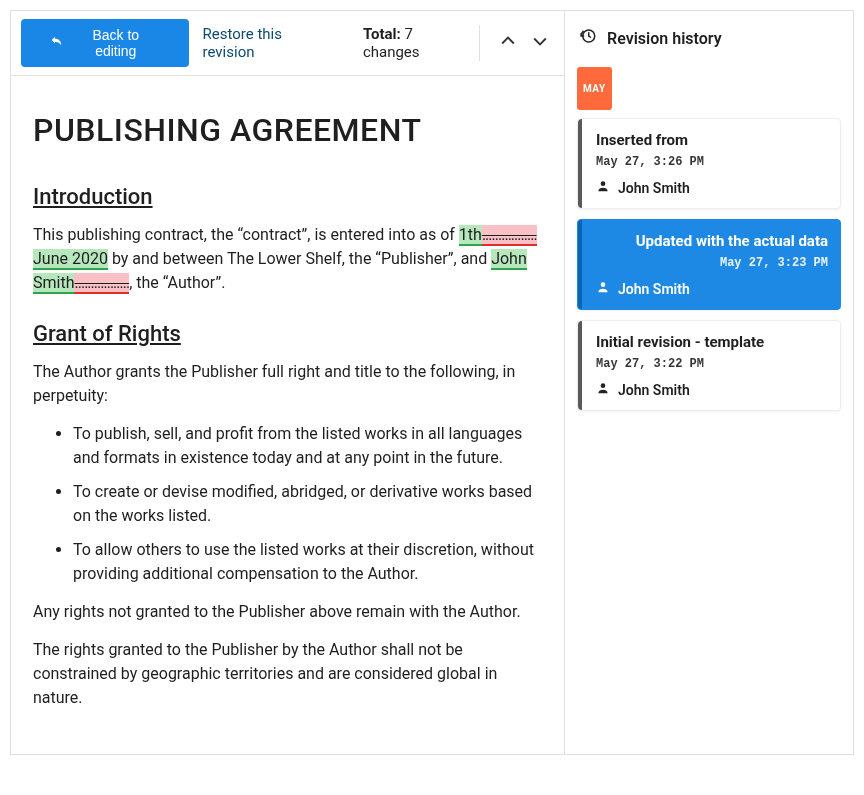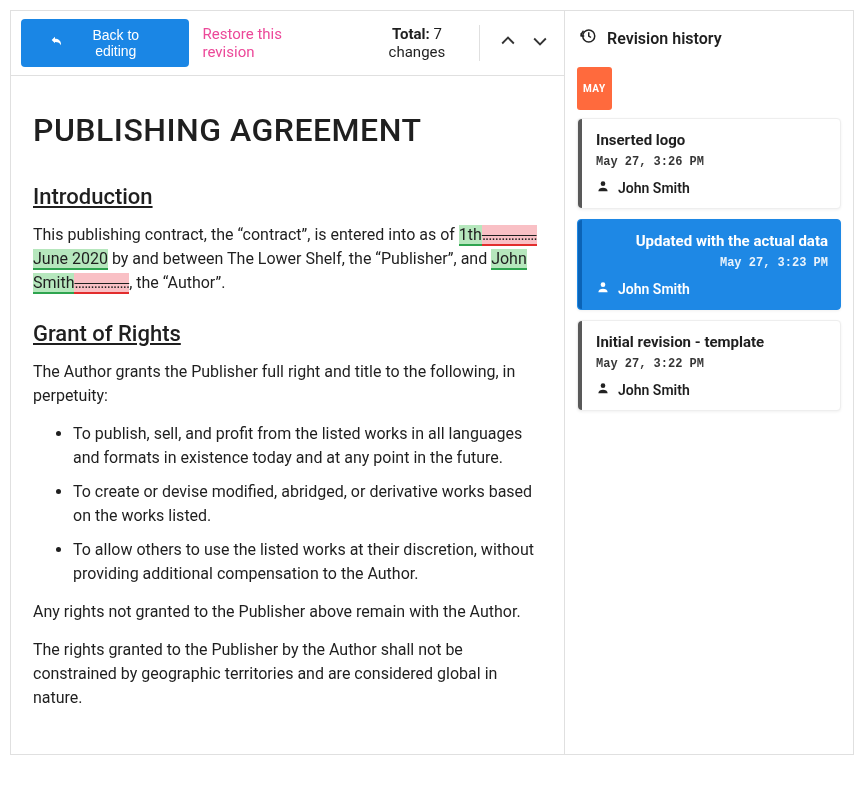--- a/index.html
+++ b/index.html
@@ -50,29 +50,28 @@
     font-size: 14px;
     font-weight: 500;
     display: inline-flex;
     align-items: center;
     gap: 6px;
     cursor: pointer;
   }
   .back-btn svg { width:16px; height:16px; fill:#fff; }
   .restore-link {
     font-size: 15px;
-    color: #ec4899;
+    color: #0c4a6e;
     cursor: pointer;
   }
   .toolbar-spacer { flex: 1; }
   .total {
     font-size: 15px;
     padding-right: 8px;
     border-right: 1px solid var(--border);
-    text-align: center;
   }
   .nav-arrows { display:flex; gap:4px; }
   .nav-arrow {
     width: 28px; height: 28px;
     display: inline-flex; align-items:center; justify-content:center;
     cursor: pointer;
     color: #333;
   }
   .nav-arrow svg { width:20px; height:20px; stroke:#333; stroke-width:2.2; fill:none; }
   .doc-body {
@@ -229,21 +228,21 @@
             <polyline points="13 7 13 12 16 14"></polyline>
             <polyline points="3 8 3 12 7 12"></polyline>
             <path d="M3 12a10 10 0 0 1 3-7"></path>
           </svg>
       </span>
       <span>Revision history</span>
     </div>
     <span class="month-badge">MAY</span>
 
     <div class="rev-card">
-      <div class="rev-title">Inserted logo</div>
+      <div class="rev-title">Inserted from</div>
       <div class="rev-time">May 27, 3:26 PM</div>
       <div class="rev-author">
         <span><svg viewBox="0 0 24 24">
               <circle cx="12" cy="8" r="4"></circle>
               <path d="M4 21c0-4 4-6 8-6s8 2 8 6z"></path>
             </svg></span>
         <span>John Smith</span>
       </div>
     </div>
 

